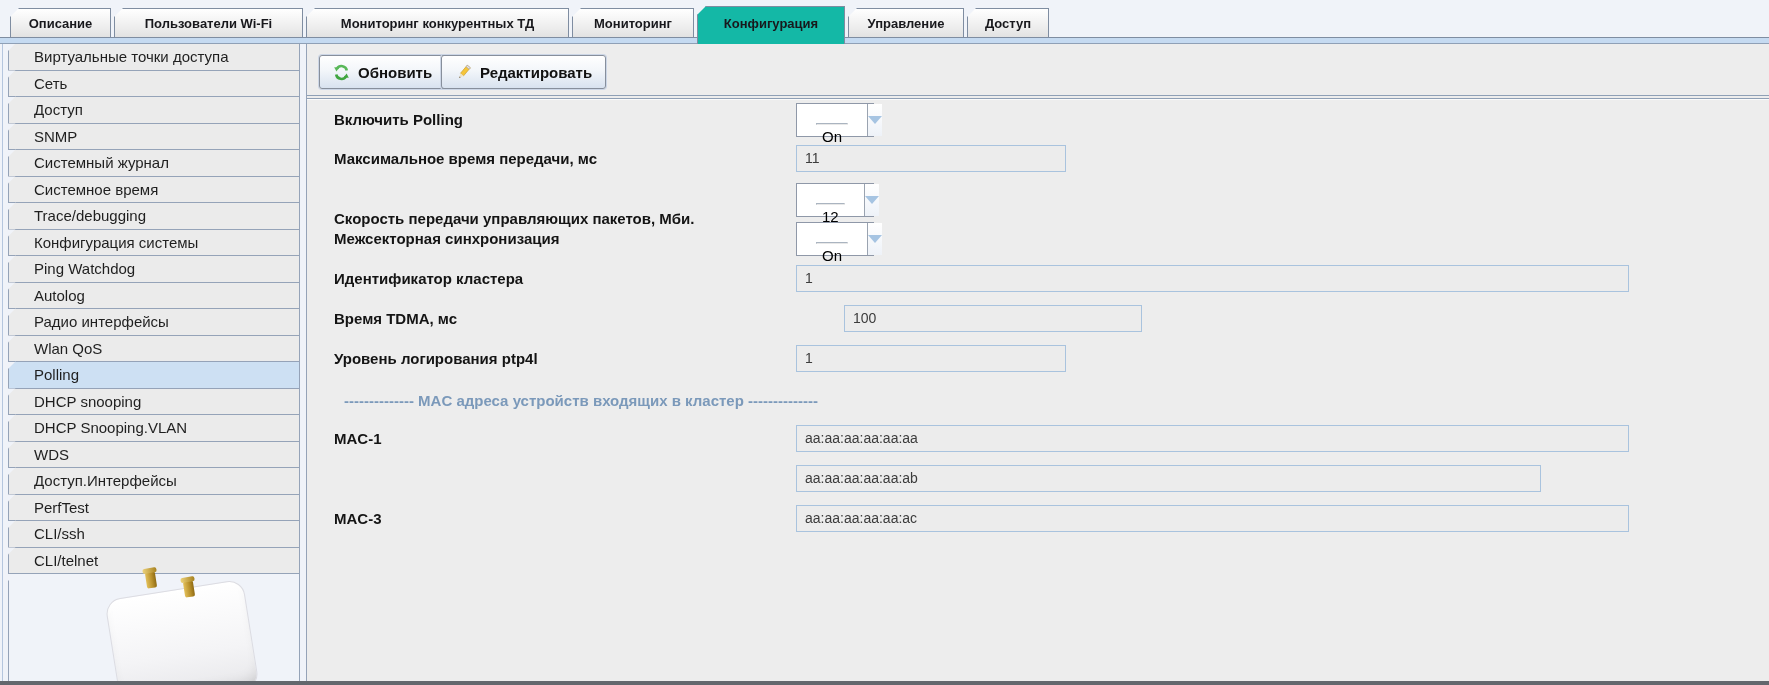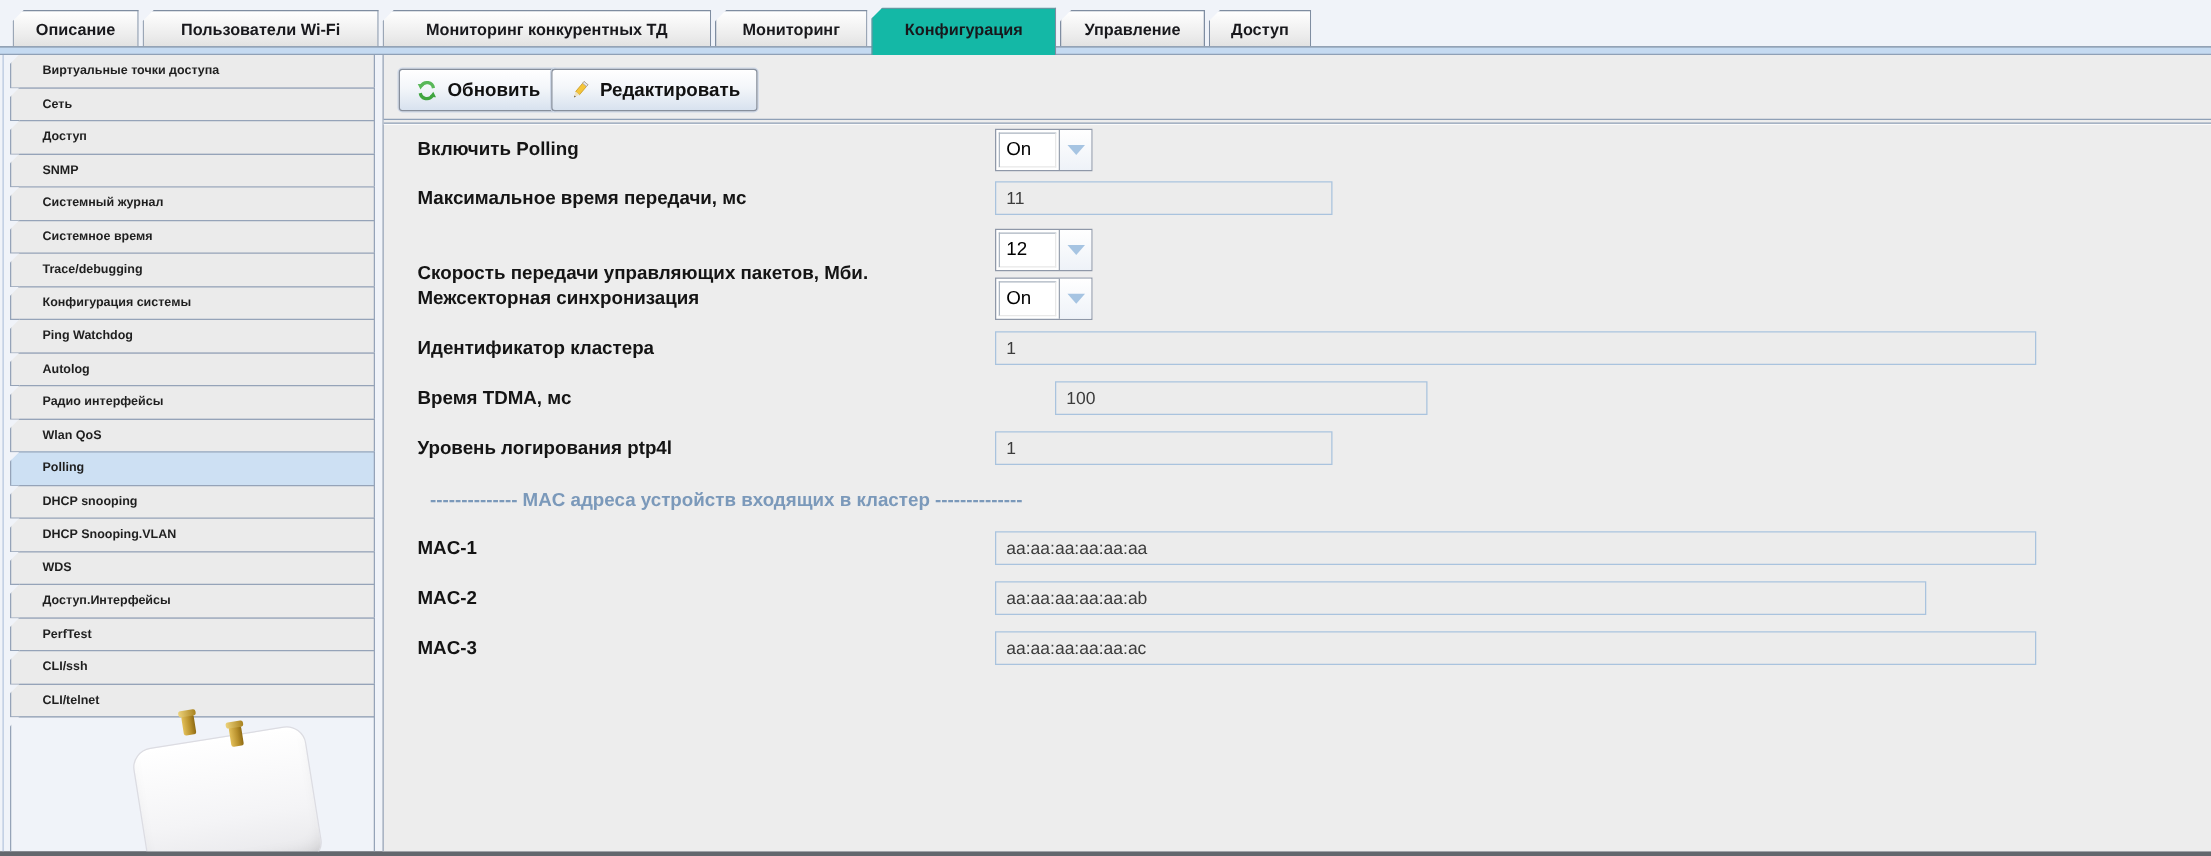--- a/index.html
+++ b/index.html
@@ -24,21 +24,21 @@
   .tab.selected{
     top:6px;height:38px;background:#14b8a6;z-index:3;padding-bottom:4px;
   }
   
   .sidebar{position:absolute;left:0;top:44px;width:306px;height:641px;overflow:hidden;}
   .sidebar::before{content:"";position:absolute;left:2px;top:0;bottom:0;width:1px;background:#b5c6de;}
   .side-list{position:absolute;left:8px;top:0;width:292px;height:530px;display:flex;flex-direction:column;}
   .side-tab{
     flex:1;min-height:0;display:flex;align-items:center;
     background:#ebebeb;border:1px solid #95a3b8;margin-top:-1px;
-    padding-left:25px;font-size:10px;font-weight:bold;color:#1f1f1f;
+    padding-left:25px;font-size:15px;font-weight:normal;color:#1f1f1f;
     clip-path:polygon(0 100%,0 8px,8px 0,100% 0,100% 100%);
     white-space:nowrap;overflow:hidden;cursor:default;
   }
   .side-tab.selected{background:#cde0f3;}
   .side-empty{
     position:absolute;left:8px;top:530px;width:292px;height:115px;
     border:1px solid #95a3b8;border-bottom:none;margin-top:-1px;
     clip-path:polygon(0 100%,0 8px,8px 0,100% 0,100% 100%);
     background:transparent;
   }
@@ -70,21 +70,21 @@
     border-top:1px solid #8fa0b6;border-bottom:1px solid #8fa0b6;box-shadow:0 1px 0 #fbfbfb;}
   .flabel{position:absolute;left:27px;width:455px;font-size:15px;font-weight:bold;color:#141414;
     white-space:nowrap;}
   .tfield{
     position:absolute;left:489px;height:27px;background:#ececec;
     border:1px solid #a9c3de;font-size:14px;color:#3c3c3c;
     line-height:25px;padding:0 8px;white-space:nowrap;overflow:hidden;
   }
   .combo{position:absolute;left:489px;width:78px;height:34px;background:#fff;
     border:1px solid #8f98a8;display:flex;align-items:stretch;}
-  .combo-value{flex:1;margin:2px;border:1px solid #aab4c0;border-bottom-color:#e8e8e8;
+  .combo-value{flex:1;margin:19px;border:1px solid #aab4c0;border-bottom-color:#e8e8e8;
     border-right-color:#e8e8e8;padding:0 5px;font-size:15px;line-height:26px;color:#000;background:#fff;}
   .combo-btn{width:26px;border-left:1px solid #9aa3b0;display:flex;align-items:center;
     justify-content:center;background:linear-gradient(#ffffff,#eef2f8);}
   .combo-arrow{width:0;height:0;border-left:7px solid transparent;border-right:7px solid transparent;
     border-top:8px solid #a6c4e2;}
   .section-header{position:absolute;left:37px;top:348px;font-size:15px;font-weight:bold;color:#7b99ba;
     white-space:nowrap;}
 </style>
 </head>
 <body>
@@ -186,19 +186,18 @@
         </div>
       </div>
       <div class="flabel" style="top: 221px; line-height: 27px;">Идентификатор кластера</div>
       <div class="tfield" style="top: 221px; width: 833px;">1</div>
       <div class="flabel" style="top: 261px; line-height: 27px;">Время TDMA, мс</div>
       <div class="tfield" style="top: 261px; width: 298px; margin-left: 48px;">100</div>
       <div class="flabel" style="top: 301px; line-height: 27px;">Уровень логирования ptp4l</div>
       <div class="tfield" style="top: 301px; width: 270px;">1</div>
       <div class="flabel" style="top: 381px; line-height: 27px;">MAC-1</div>
       <div class="tfield" style="top: 381px; width: 833px;">aa:aa:aa:aa:aa:aa</div>
-      <div class="flabel" style="top: 421px; line-height: 27px;">MAC-2</div>
       <div class="tfield" style="top: 421px; width: 745px;">aa:aa:aa:aa:aa:ab</div>
       <div class="flabel" style="top: 461px; line-height: 27px;">MAC-3</div>
       <div class="tfield" style="top: 461px; width: 833px;">aa:aa:aa:aa:aa:ac</div>
     </div>
 
 </div>
 
 </body></html>

